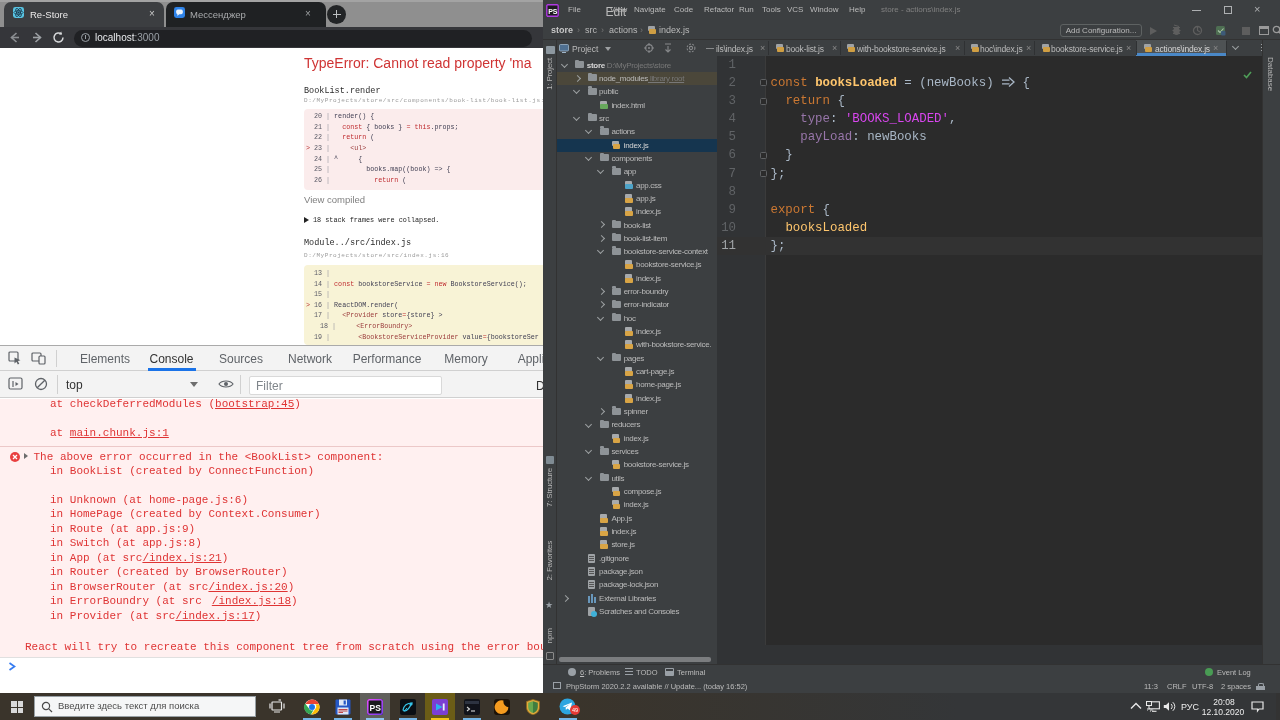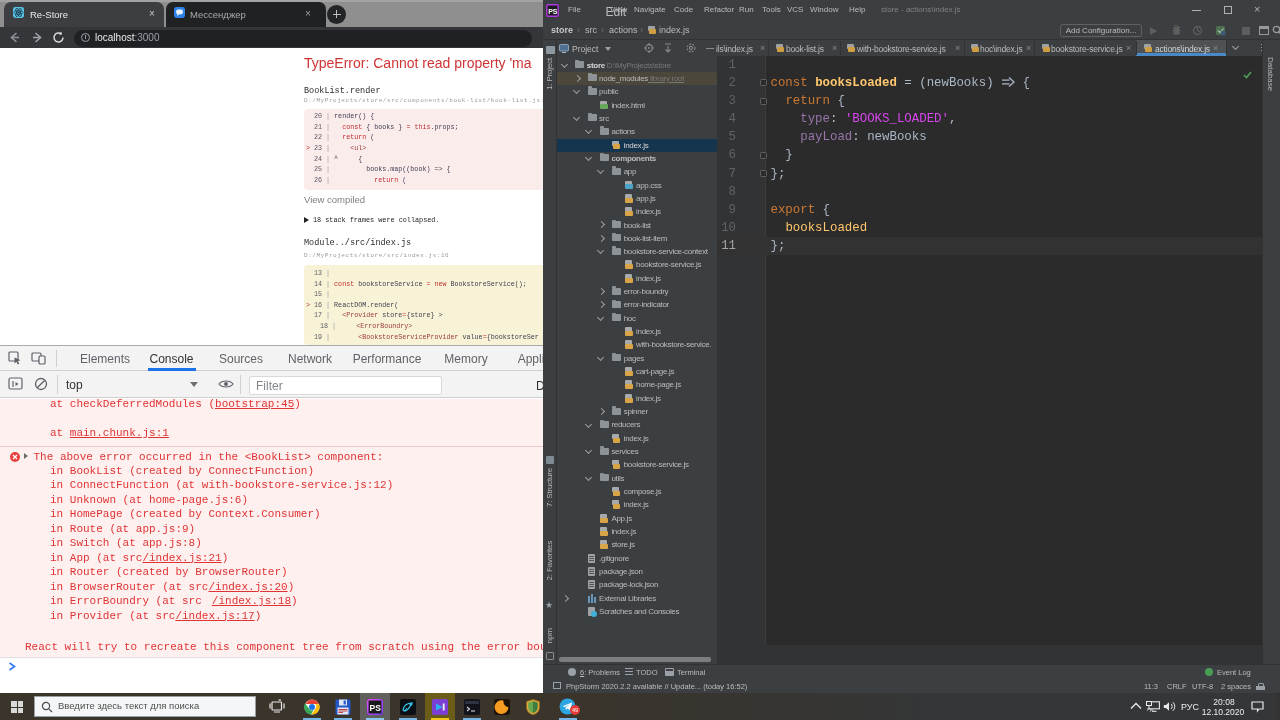--- a/index.html
+++ b/index.html
@@ -120,21 +120,20 @@
 <div class="a" style="left:0;top:657px;width:543px;height:1px;background:#e0e0e0;"></div>
 <div class="a mono" style="left:50px;top:404.0px;transform:translateY(-50%);font-size:11px;color:#df3434;white-space:pre;">at checkDeferredModules (<span style="text-decoration:underline;">bootstrap:45</span>)</div>
 <div class="a mono" style="left:50px;top:432.8px;transform:translateY(-50%);font-size:11px;color:#df3434;white-space:pre;">at <span style="text-decoration:underline;">main.chunk.js:1</span></div>
 <svg class="a" style="left:9.5px;top:451.5px;" width="10" height="10" viewBox="0 0 10 10">
       <circle cx="5" cy="5" r="5" fill="#e94040"></circle>
       <path d="M3 3 L7 7 M7 3 L3 7" stroke="#fff" stroke-width="1.3"></path>
     </svg>
     <div class="a" style="left:24px;top:453.0px;width:0;height:0;border-left:4.5px solid #6c6c6c;border-top:3.2px solid transparent;border-bottom:3.2px solid transparent;"></div>
     <div class="a mono" style="left:33.5px;top:456.5px;transform:translateY(-50%);font-size:11px;color:#df3434;white-space:pre;">The above error occurred in the &lt;BookList&gt; component:</div>
 <div class="a mono" style="left:50px;top:471.0px;transform:translateY(-50%);font-size:11px;color:#df3434;white-space:pre;">in BookList (created by ConnectFunction)</div>
-<div class="a mono" style="left:50px;top:485.45px;transform:translateY(-50%);font-size:11px;color:#df3434;white-space:pre;">in ConnectFunction (at with-bookstore-service.js:12)</div>
 <div class="a mono" style="left:50px;top:499.9px;transform:translateY(-50%);font-size:11px;color:#df3434;white-space:pre;">in Unknown (at home-page.js:6)</div>
 <div class="a mono" style="left:50px;top:514.35px;transform:translateY(-50%);font-size:11px;color:#df3434;white-space:pre;">in HomePage (created by Context.Consumer)</div>
 <div class="a mono" style="left:50px;top:528.8000000000001px;transform:translateY(-50%);font-size:11px;color:#df3434;white-space:pre;">in Route (at app.js:9)</div>
 <div class="a mono" style="left:50px;top:543.2500000000001px;transform:translateY(-50%);font-size:11px;color:#df3434;white-space:pre;">in Switch (at app.js:8)</div>
 <div class="a mono" style="left:50px;top:557.7000000000002px;transform:translateY(-50%);font-size:11px;color:#df3434;white-space:pre;">in App (at src<span style="text-decoration:underline;">/index.js:21</span>)</div>
 <div class="a mono" style="left:50px;top:572.1500000000002px;transform:translateY(-50%);font-size:11px;color:#df3434;white-space:pre;">in Router (created by BrowserRouter)</div>
 <div class="a mono" style="left:50px;top:586.6000000000003px;transform:translateY(-50%);font-size:11px;color:#df3434;white-space:pre;">in BrowserRouter (at src<span style="text-decoration:underline;">/index.js:20</span>)</div>
 <div class="a mono" style="left:50px;top:601.0500000000003px;transform:translateY(-50%);font-size:11px;color:#df3434;white-space:pre;">in ErrorBoundry (at src<span style="text-decoration:underline;margin-left:10px;">/index.js:18</span>)</div>
 <div class="a mono" style="left:50px;top:615.5000000000003px;transform:translateY(-50%);font-size:11px;color:#df3434;white-space:pre;">in Provider (at src<span style="text-decoration:underline;">/index.js:17</span>)</div>
 <div class="a mono" style="left:25px;top:646.5px;transform:translateY(-50%);font-size:11px;color:#df3434;white-space:pre;">React will try to recreate this component tree from scratch using the error bou</div>
@@ -294,21 +293,21 @@
 <div class="a" style="left:29.1px;top:72.4px;width:5px;height:5px;border-right:1.3px solid #9da0a2;border-bottom:1.3px solid #9da0a2;transform:rotate(45deg);"></div>
 <div class="a" style="left:42.9px;top:71.8px;width:9px;height:7px;background:#8e9397;border-radius:1px;"></div>
       <div class="a" style="left:42.9px;top:70.2px;width:4px;height:2px;background:#8e9397;border-radius:1px 1px 0 0;"></div>
 <div class="tr" style="left:54.4px;top:69.2px;color:#bcbcbc;font-weight:normal;">actions</div>
 <div class="a" style="left:55.2px;top:84.5px;width:7px;height:5px;background:#a7aaac;border-radius:1px;"></div>
       <div class="a" style="left:55.7px;top:88.3px;width:7.5px;height:5px;background:#d8a445;border-radius:1px;"></div>
 <div class="tr" style="left:66.7px;top:82.5px;color:#d6d6d6;font-weight:normal;">index.js</div>
 <div class="a" style="left:29.1px;top:99.0px;width:5px;height:5px;border-right:1.3px solid #9da0a2;border-bottom:1.3px solid #9da0a2;transform:rotate(45deg);"></div>
 <div class="a" style="left:42.9px;top:98.4px;width:9px;height:7px;background:#8e9397;border-radius:1px;"></div>
       <div class="a" style="left:42.9px;top:96.9px;width:4px;height:2px;background:#8e9397;border-radius:1px 1px 0 0;"></div>
-<div class="tr" style="left:54.4px;top:95.8px;color:#bcbcbc;font-weight:bold;">components</div>
+<div class="tr" style="left:54.4px;top:95.8px;color:#bcbcbc;font-weight:normal;">components</div>
 <div class="a" style="left:41.4px;top:112.3px;width:5px;height:5px;border-right:1.3px solid #9da0a2;border-bottom:1.3px solid #9da0a2;transform:rotate(45deg);"></div>
 <div class="a" style="left:55.2px;top:111.7px;width:9px;height:7px;background:#8e9397;border-radius:1px;"></div>
       <div class="a" style="left:55.2px;top:110.2px;width:4px;height:2px;background:#8e9397;border-radius:1px 1px 0 0;"></div>
 <div class="tr" style="left:66.7px;top:109.1px;color:#bcbcbc;font-weight:normal;">app</div>
 <div class="a" style="left:67.5px;top:124.5px;width:7px;height:5px;background:#a7aaac;border-radius:1px;"></div>
       <div class="a" style="left:68.0px;top:128.3px;width:7.5px;height:5px;background:#4da3c8;border-radius:1px;"></div>
 <div class="tr" style="left:79.0px;top:122.5px;color:#bcbcbc;font-weight:normal;">app.css</div>
 <div class="a" style="left:67.5px;top:137.8px;width:7px;height:5px;background:#a7aaac;border-radius:1px;"></div>
       <div class="a" style="left:68.0px;top:141.6px;width:7.5px;height:5px;background:#d8a445;border-radius:1px;"></div>
 <div class="tr" style="left:79.0px;top:135.8px;color:#bcbcbc;font-weight:normal;">app.js</div>

